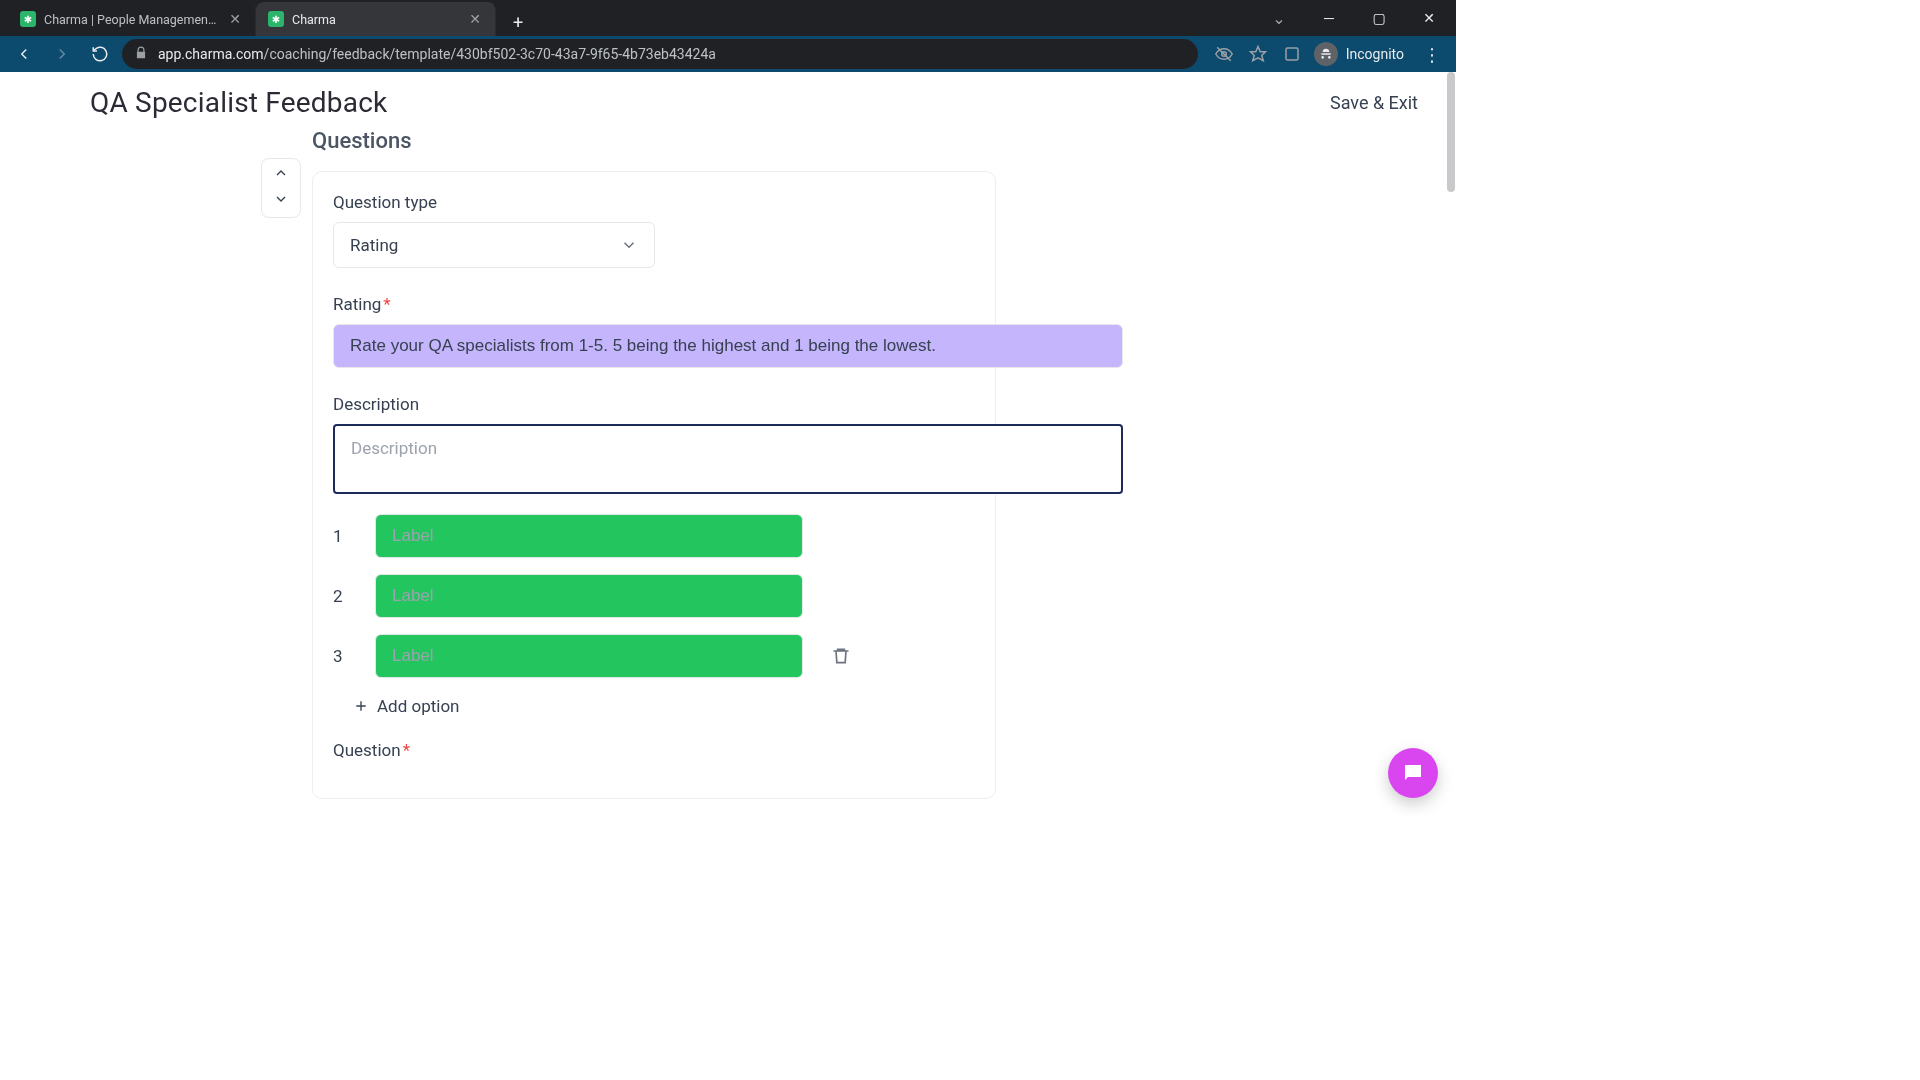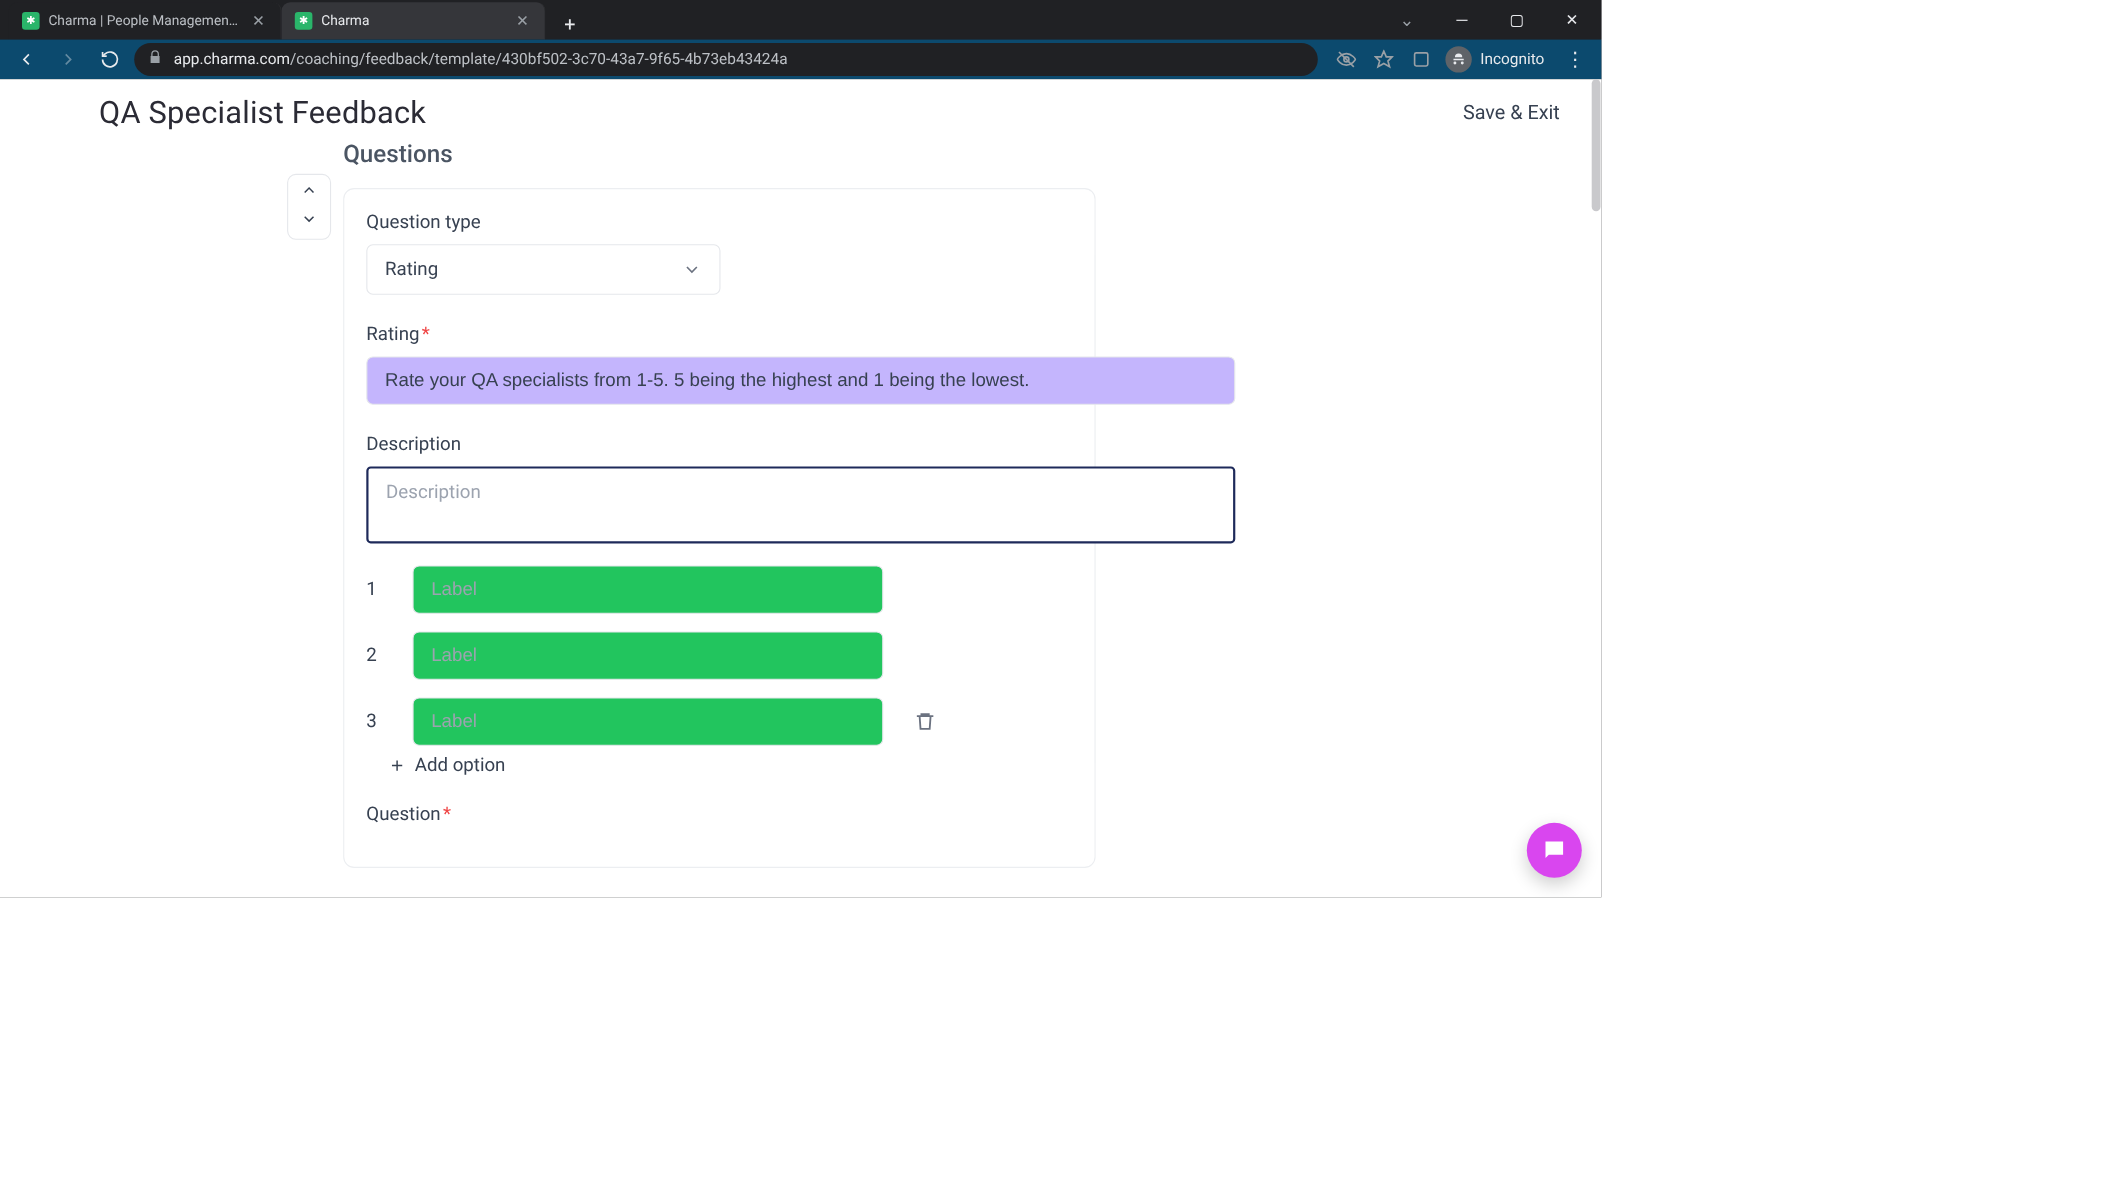--- a/index.html
+++ b/index.html
@@ -97,21 +97,21 @@
 
   .option-row { display:flex; align-items:center; gap:24px; margin-top:16px; }
   .option-num { width:18px; font-size:17px; color:#374151; }
   .option-input {
     width:428px; height:44px; border:1px solid #e5e7eb; border-radius:6px;
     padding:0 16px; font-size:17px; color:#374151; background:#22c55e;
   }
   .option-input::placeholder { color:#9ca3af; }
   .trash { width:20px; height:20px; stroke:#6b7280; margin-left:4px; }
 
-  .add-option { display:flex; align-items:center; gap:8px; margin-top:8px; margin-left:20px; font-size:17px; color:#374151; cursor:pointer; }
+  .add-option { display:flex; align-items:center; gap:8px; margin-top:18px; margin-left:20px; font-size:17px; color:#374151; cursor:pointer; }
   .add-option svg { width:16px; height:16px; stroke:#374151; }
 
   .reason-row { display:flex; align-items:center; gap:18px; margin-top:24px; }
   .toggle {
     width:44px; height:24px; border-radius:12px; background:#22c55e; position:relative;
   }
   .toggle .knob { position:absolute; right:3px; top:3px; width:18px; height:18px; border-radius:50%; background:#fff; }
   .reason-label { font-size:17px; color:#374151; }
 
   .question-block { margin-top:24px; }

